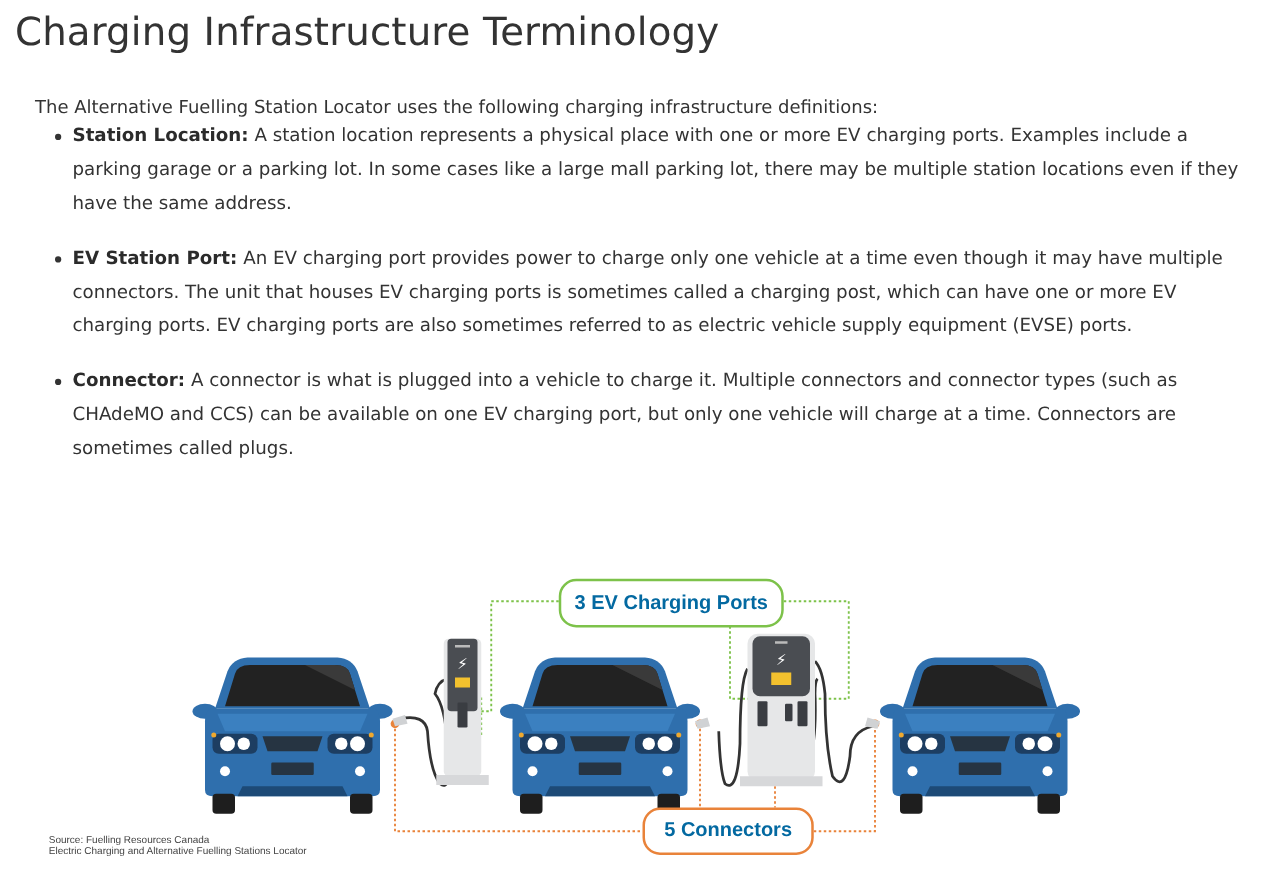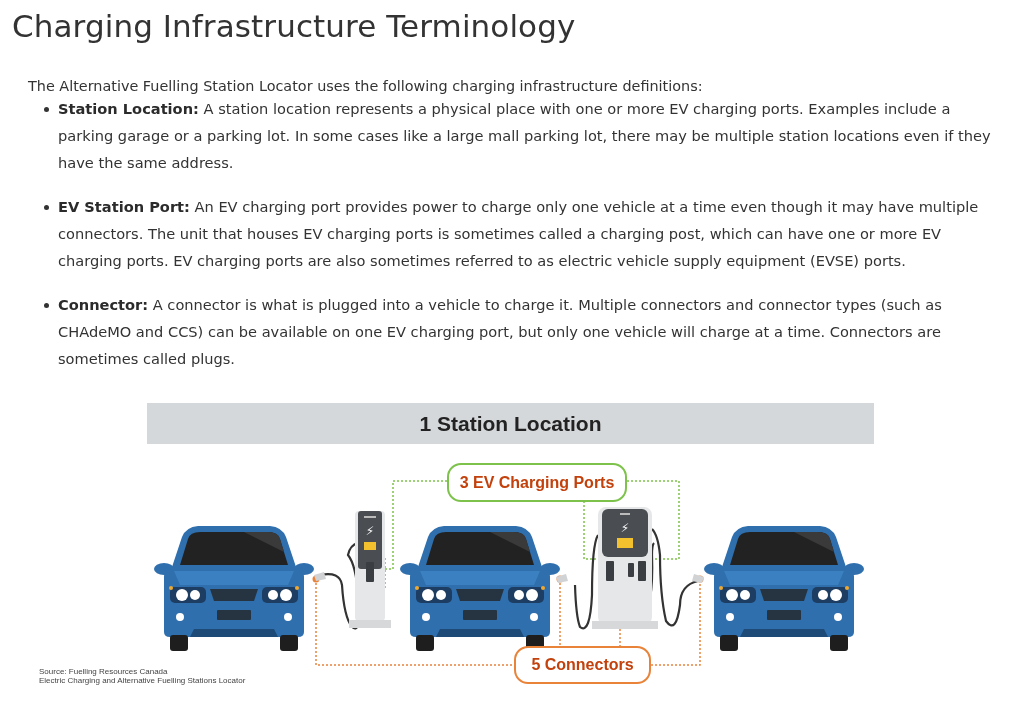--- a/index.html
+++ b/index.html
@@ -6,21 +6,21 @@
   body { width: 1024px; height: 701px; overflow: hidden; position: relative; color: #2b2b2b; font-family: "DejaVu Sans", sans-serif; }
   .title { position: absolute; left: 12px; top: 8px; margin: 0; font-size: 31px; font-weight: normal; color: #333; letter-spacing: 0.1px; }
   .intro { position: absolute; left: 12px; top: 62px; font-size: 14.4px; color: #333; margin: 16px; }
   .defs { position: absolute; left: 54px; top: 91px; width: 940px; margin: 4px; padding: 0; list-style: none; }
   .defs li { position: relative; font-size: 14.6px; line-height: 27px; color: #333; margin-bottom: 17px; }
   .defs li::before { content: ""; position: absolute; left: -14px; top: 12px; width: 5px; height: 5px; border-radius: 50%; background: #333; }
   .defs b { font-weight: bold; color: #2b2b2b; }
 
   .diagram { position: absolute; left: 0; top: 395px; width: 1024px; height: 306px; }
   .banner { position: absolute; left: 147px; top: 8px; width: 727px; height: 41px; background: #d5d8da; display: flex; align-items: center; justify-content: center; font-family: "Liberation Sans", sans-serif; font-weight: bold; font-size: 21px; color: #222; }
-  .pill { position: absolute; background: #fff; border-radius: 14px; display: flex; align-items: center; justify-content: center; font-family: "Liberation Sans", sans-serif; font-weight: bold; color: #c2410c; }
+  .pill { position: absolute; background: #fff; border-radius: 14px; display: flex; align-items: center; justify-content: center; font-family: "Liberation Sans", sans-serif; font-weight: bold; color: #0369a1; }
   .pill-ports { left: 447px; top: 68px; width: 176px; height: 35px; border: 2.5px solid #7dc24a; font-size: 16px; }
   .pill-conn { left: 514px; top: 251px; width: 133px; height: 34px; border: 2.5px solid #e9833a; font-size: 16px; }
   .source { position: absolute; left: 39px; top: 272px; font-family: "Liberation Sans", sans-serif; font-size: 8px; line-height: 9px; color: #444; }
   svg.art { position: absolute; left: 0; top: 0; }
 </style>
 </head>
 <body>
 
 <h1 class="title">Charging Infrastructure Terminology</h1>
 <p class="intro">The Alternative Fuelling Station Locator uses the following charging infrastructure definitions:</p>
@@ -125,20 +125,19 @@
         <use href="#car"></use>
       </g>
     <g transform="translate(480,112)">
         <use href="#car"></use>
       </g>
     <g transform="translate(784,112)">
         <use href="#car"></use>
       </g>
   </svg>
 
-  <div class="banner">1 Station Location</div>
   <div class="pill pill-ports">3 EV Charging Ports</div>
   <div class="pill pill-conn">5 Connectors</div>
   <div class="source">
     <div>Source: Fuelling Resources Canada</div>
     <div>Electric Charging and Alternative Fuelling Stations Locator</div>
   </div>
 </div>
 
 </body></html>

